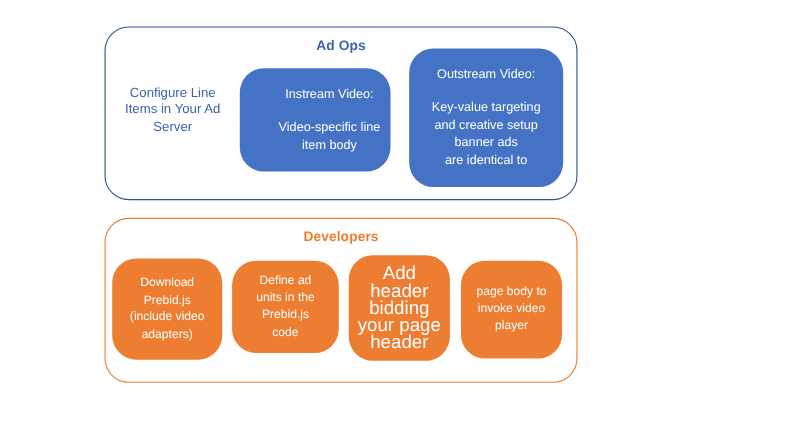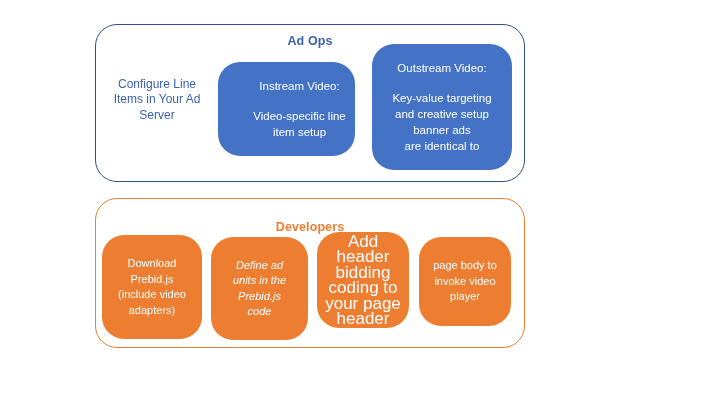--- a/index.html
+++ b/index.html
@@ -47,21 +47,20 @@
     font-size: 12.5px;
     letter-spacing: .1px;
   }
   #adops-title {
     top: 9px;
     color: #3C63AF;
   }
   #developers-title {
     top: 9px;
     color: #ED7D31;
-    margin-top: 12px;
   }
 
   
   .plain-label {
     position: absolute;
     text-align: center;
     color: #3C63AF;
     font-size: 12px;
     line-height: 15.5px;
     display: flex;
@@ -116,32 +115,31 @@
   .node .spacer {
     display: block;
     height: 14px;
   }
 
   
   #download-prebid-node {
     left: 102px;
     top: 235px;
     width: 100px;
-    height: 104px;
+    height: 92px;
     font-size: 11px;
     line-height: 15.5px;
   }
   #define-ad-units-node {
     left: 211px;
     top: 237px;
     width: 97px;
-    height: 103px;
+    height: 84px;
     font-size: 11px;
     line-height: 15.5px;
-    font-style: italic;
   }
   #header-bidding-node {
     left: 317px;
     top: 232px;
     width: 92px;
     height: 96px;
     font-size: 17px;
     line-height: 15.5px;
   }
   #invoke-player-node {
@@ -165,21 +163,21 @@
     <span class="line">Configure Line</span>
     <span class="line">Items in Your Ad</span>
     <span class="line">Server</span>
   </span>
 </div>
 
 <div class="node node-blue" id="instream-node">
   <span class="line">Instream Video:</span>
   <span class="spacer"></span>
   <span class="line">Video-specific line</span>
-  <span class="line">item setup</span>
+  <span class="line">item body</span>
 </div>
 
 <div class="node node-blue" id="outstream-node">
   <span class="line">Outstream Video:</span>
   <span class="spacer"></span>
   <span class="line">Key-value targeting</span>
   <span class="line">and creative setup</span>
   <span class="line">banner ads</span>
   <span class="line">are identical to</span>
 </div>
@@ -198,21 +196,20 @@
 <div class="node node-orange" id="define-ad-units-node">
   <span class="line">Define ad</span>
   <span class="line">units in the</span>
   <span class="line">Prebid.js</span>
   <span class="line">code</span>
 </div>
 
 <div class="node node-orange" id="header-bidding-node">
   <span class="line">Add header</span>
   <span class="line">bidding</span>
-  <span class="line">coding to</span>
   <span class="line">your page</span>
   <span class="line">header</span>
 </div>
 
 <div class="node node-orange" id="invoke-player-node">
   <span class="line">page body to</span>
   <span class="line">invoke video</span>
   <span class="line">player</span>
 </div>
 

